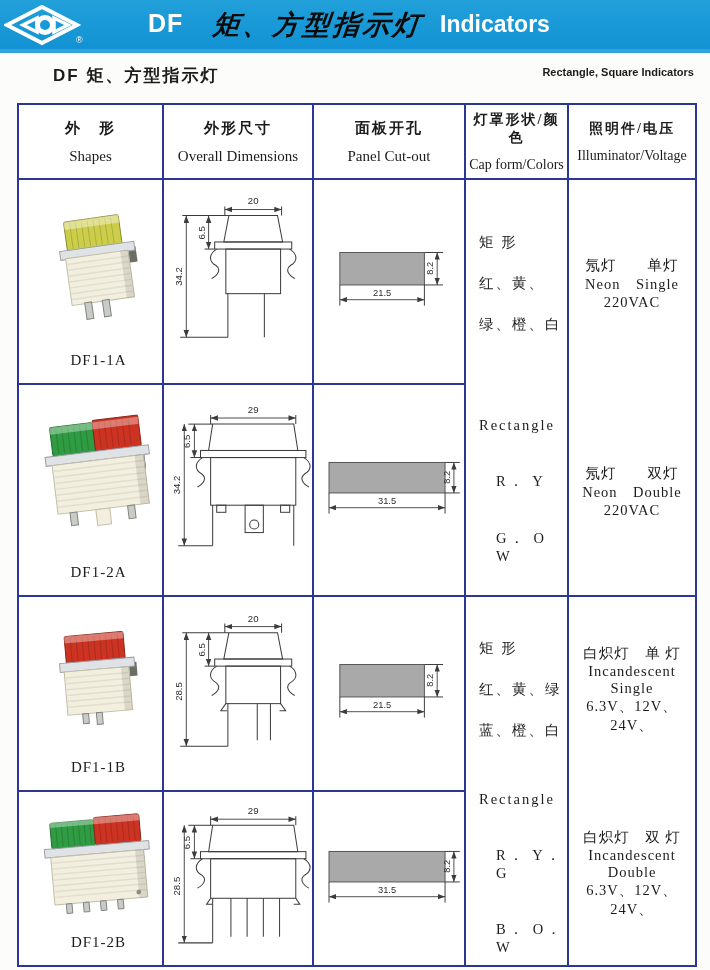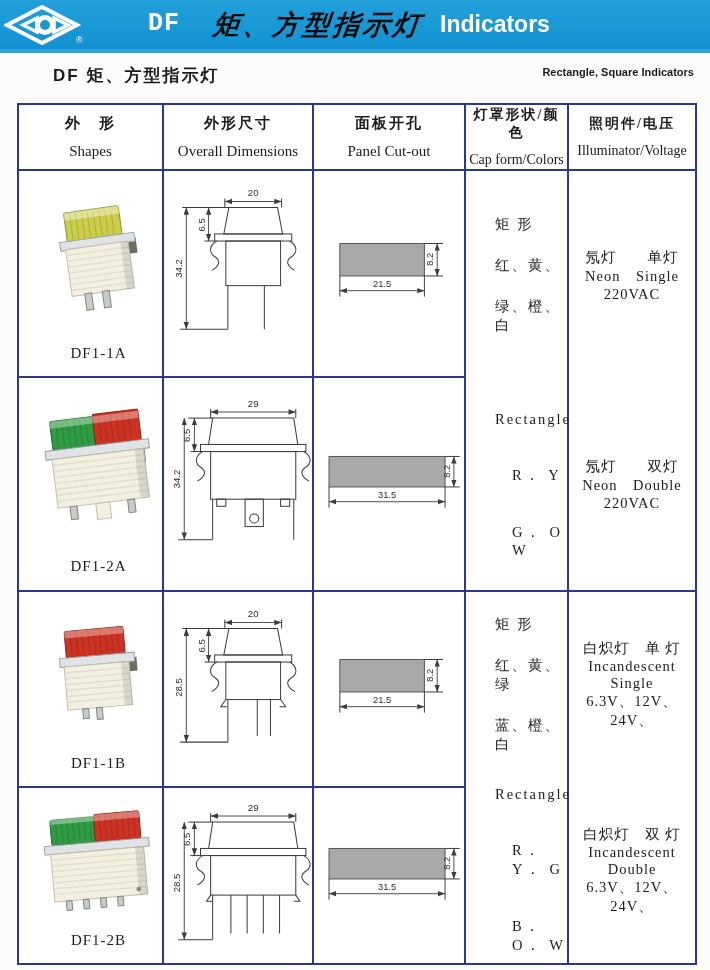--- a/index.html
+++ b/index.html
@@ -3,21 +3,21 @@
 <meta charset="utf-8">
 <style>
   html,body{margin:0;padding:0;background:#e8e8e4;}
   .page{position:relative;width:710px;height:970px;background:#fcfcfa;overflow:hidden;
         font-family:"Liberation Sans",sans-serif;color:#1c1c1c;}
 
   
   .topbar{position:absolute;left:0;top:0;width:710px;height:49px;
           background:linear-gradient(#21a0da,#1292d3);border-bottom:4px solid #2ea3dc;}
   .logo{position:absolute;left:4px;top:5px;}
-  .series-code{position:absolute;left:148px;top:9px;font-size:25px;font-weight:bold;color:#fff;letter-spacing:1px;font-family:Liberation Mono, monospace;}
+  .series-code{position:absolute;left:148px;top:9px;font-size:25px;font-weight:bold;color:#fff;letter-spacing:1px;}
   .title-zh{position:absolute;left:213px;top:7px;font-size:27px;font-weight:bold;font-style:italic;
             color:#0b0b0b;letter-spacing:3px;transform:skewX(-6deg);}
   .title-en{position:absolute;left:440px;top:11px;font-size:23px;font-weight:bold;color:#fff;}
 
   .subtitle-zh{position:absolute;left:20px;top:64px;font-size:17px;font-weight:bold;letter-spacing:2px;margin-left:33px;}
   .subtitle-en{position:absolute;right:16px;top:66px;font-size:11px;font-weight:bold;}
 
   
   table.cat{position:absolute;left:17px;top:103px;width:678px;height:862px;
             border-collapse:collapse;table-layout:fixed;
@@ -30,21 +30,21 @@
 
   td.illum{background:#d8ecf6;}
   .cell-col{height:100%;display:flex;flex-direction:column;align-items:center;padding:6px 0 6px 16px;box-sizing:border-box;}
   .cell-col svg.photo{margin:auto 0;}
   .model{font-size:15px;letter-spacing:1px;margin-top:auto;padding-bottom:8px;}
   .fit{display:block;width:100%;height:100%;}
   .cut-wrap{height:100%;display:flex;align-items:center;justify-content:center;}
 
   .stack{height:100%;display:flex;flex-direction:column;}
   .half{flex:1;display:flex;flex-direction:column;justify-content:center;}
-  .cap-half{align-items:flex-start;padding-left:29px;gap:22px;}
+  .cap-half{align-items:flex-start;padding-left:13px;gap:22px;}
   .cap-line{font-size:14.5px;letter-spacing:2px;}
   .cap-line.ind{padding-left:17px;letter-spacing:3px;margin-top:16px;}
   .illum-half{align-items:center;text-align:center;}
   .illum-line{font-size:14.5px;letter-spacing:1px;}
 
   
   .dl{stroke:#3c3c3c;stroke-width:1;fill:none;}
   .dim{stroke:#3c3c3c;stroke-width:0.9;fill:none;}
   text.dt{font-family:"Liberation Sans",sans-serif;font-size:9.5px;fill:#2e2e2e;}
   .rib{stroke:rgba(0,0,0,0.16);stroke-width:1;fill:none;}
@@ -85,21 +85,21 @@
   <table class="cat">
     <colgroup>
       <col style="width:145px">
         <col style="width:150px">
         <col style="width:152px">
       <col style="width:103px">
         <col style="width:128px">
     </colgroup>
 
     <tbody>
-        <tr style="height:65px">
+        <tr style="height:75px">
       <th class="hd">
         <div class="hd-inner">
               <span class="hd-zh">外　形</span>
         <span class="hd-en">Shapes</span>
             </div>
       </th>
       <th class="hd">
         <div class="hd-inner">
               <span class="hd-zh">外形尺寸</span>
         <span class="hd-en">Overall  Dimensions</span>

